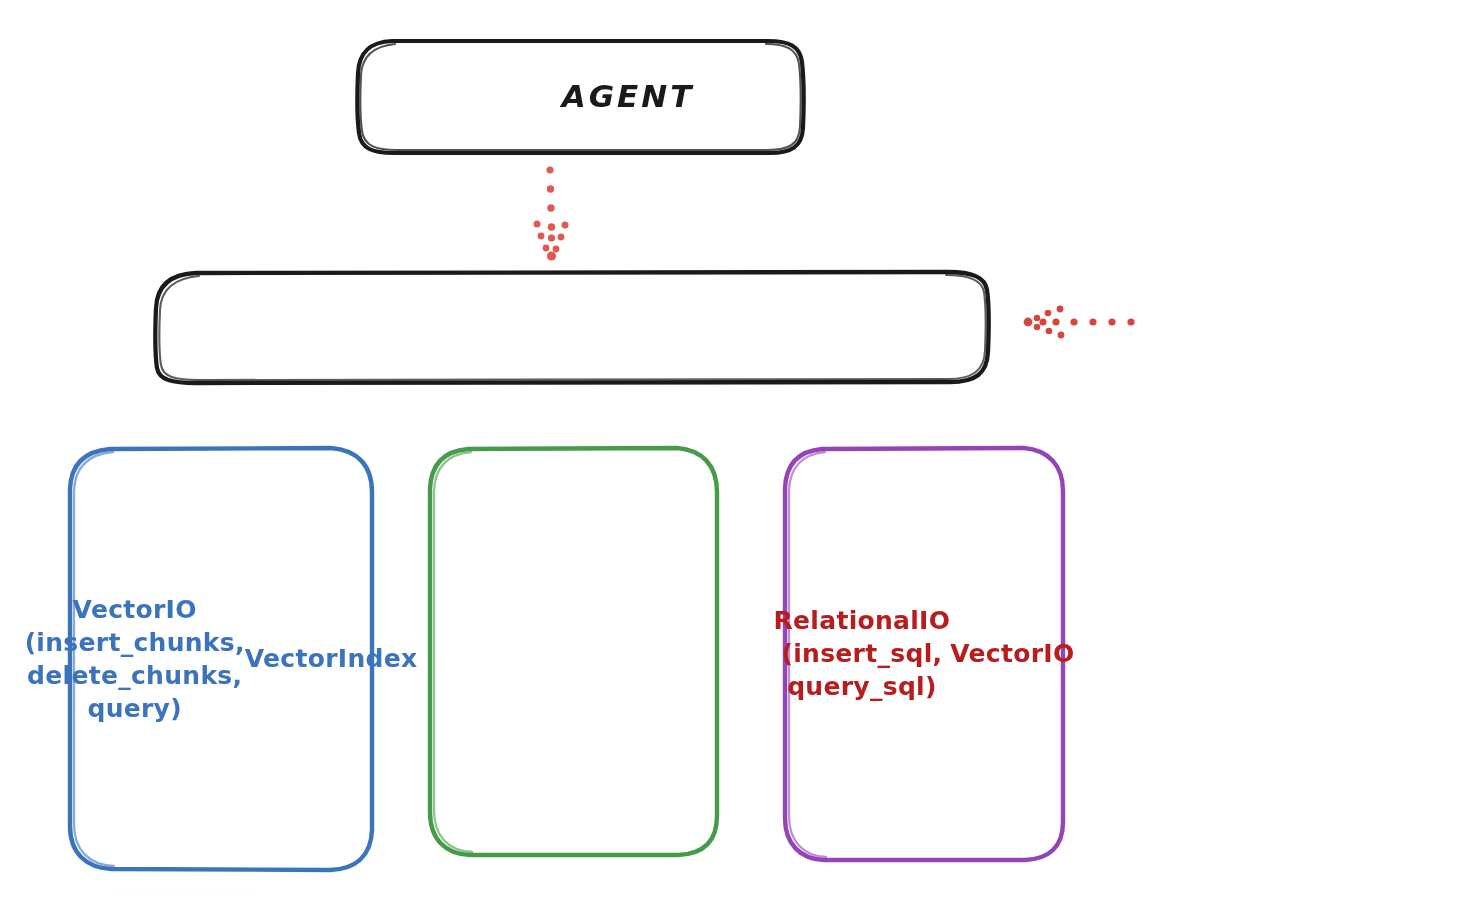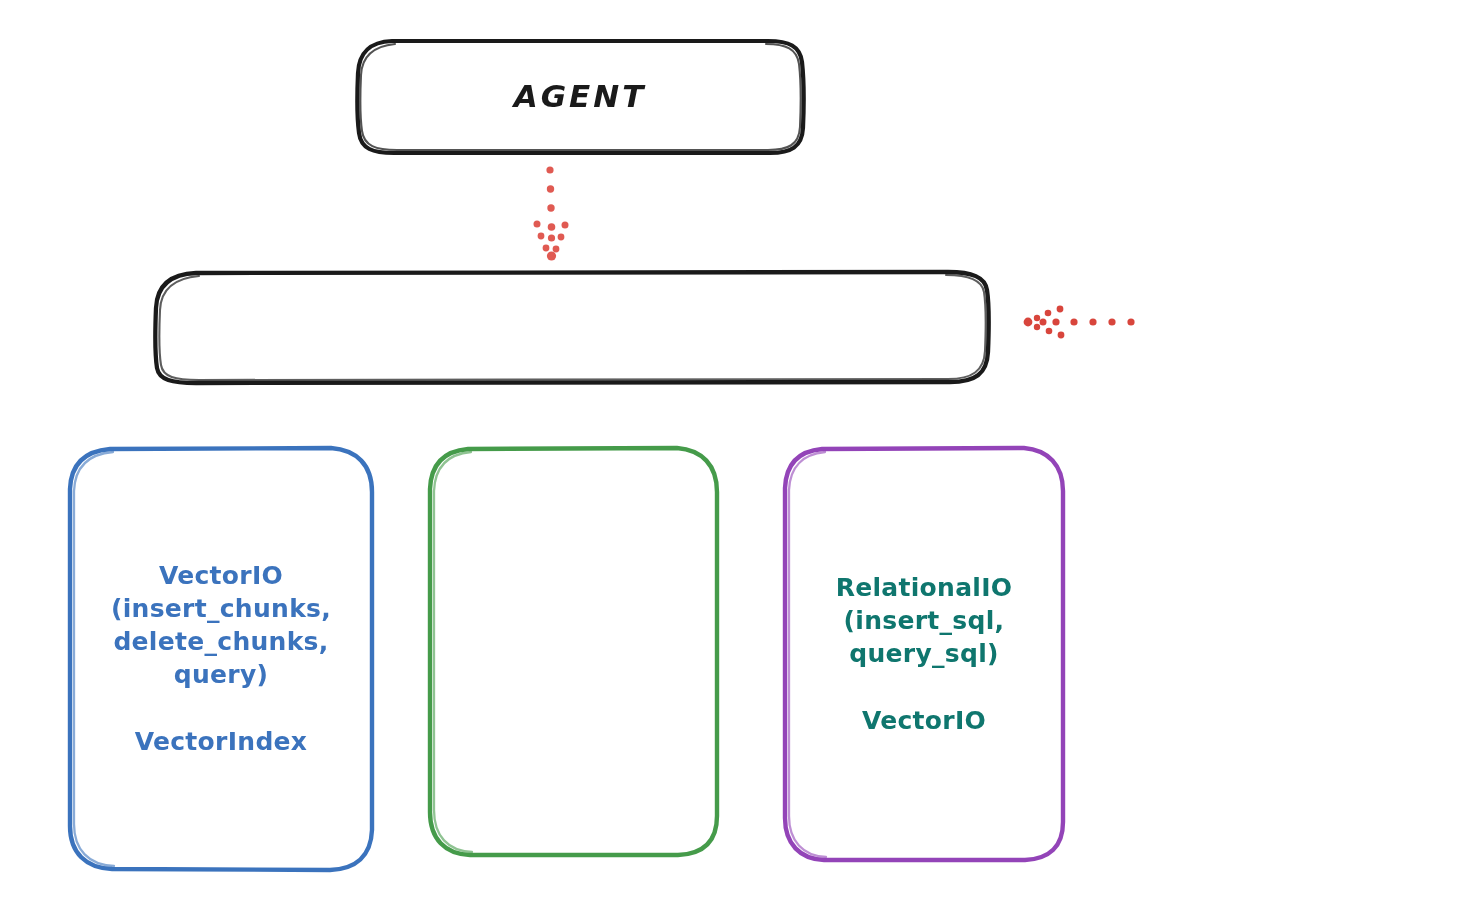--- a/index.html
+++ b/index.html
@@ -44,36 +44,37 @@
     font-style: italic;
     color: #1a1a1a;
   }
   .agent-label {
     left: 357px;
     top: 40px;
     width: 446px;
     height: 113px;
     font-size: 31px;
     letter-spacing: 3px;
+    padding-left: 48px;
   }
   .rag-label {
     left: 156px;
     top: 272px;
     width: 832px;
     height: 110px;
     font-size: 30px;
     letter-spacing: 1px;
     font-style: normal;
   }
   .store-label {
     font-family: "DejaVu Sans", sans-serif;
     font-weight: 600;
     font-size: 25px;
     letter-spacing: 0.3px;
-    flex-direction: column;
+    flex-direction: row;
   }
   .store-label .grp { display: block; }
   .store-label .gap { display: block; height: 34px; }
   .vector-label {
     left: 70px;
     top: 447px;
     width: 302px;
     height: 423px;
     color: #3b73bd;
   }
@@ -82,21 +83,21 @@
     top: 447px;
     width: 287px;
     height: 408px;
     color: #459b4a;
   }
   .rel-label {
     left: 785px;
     top: 447px;
     width: 278px;
     height: 413px;
-    color: #0f766e;
+    color: #b91c1c;
   }
   .annotation {
     position: absolute;
     left: 1148px;
     top: 277px;
     width: 330px;
     font-family: "DejaVu Sans", sans-serif;
     font-weight: 600;
     font-style: italic;
     font-size: 27px;

